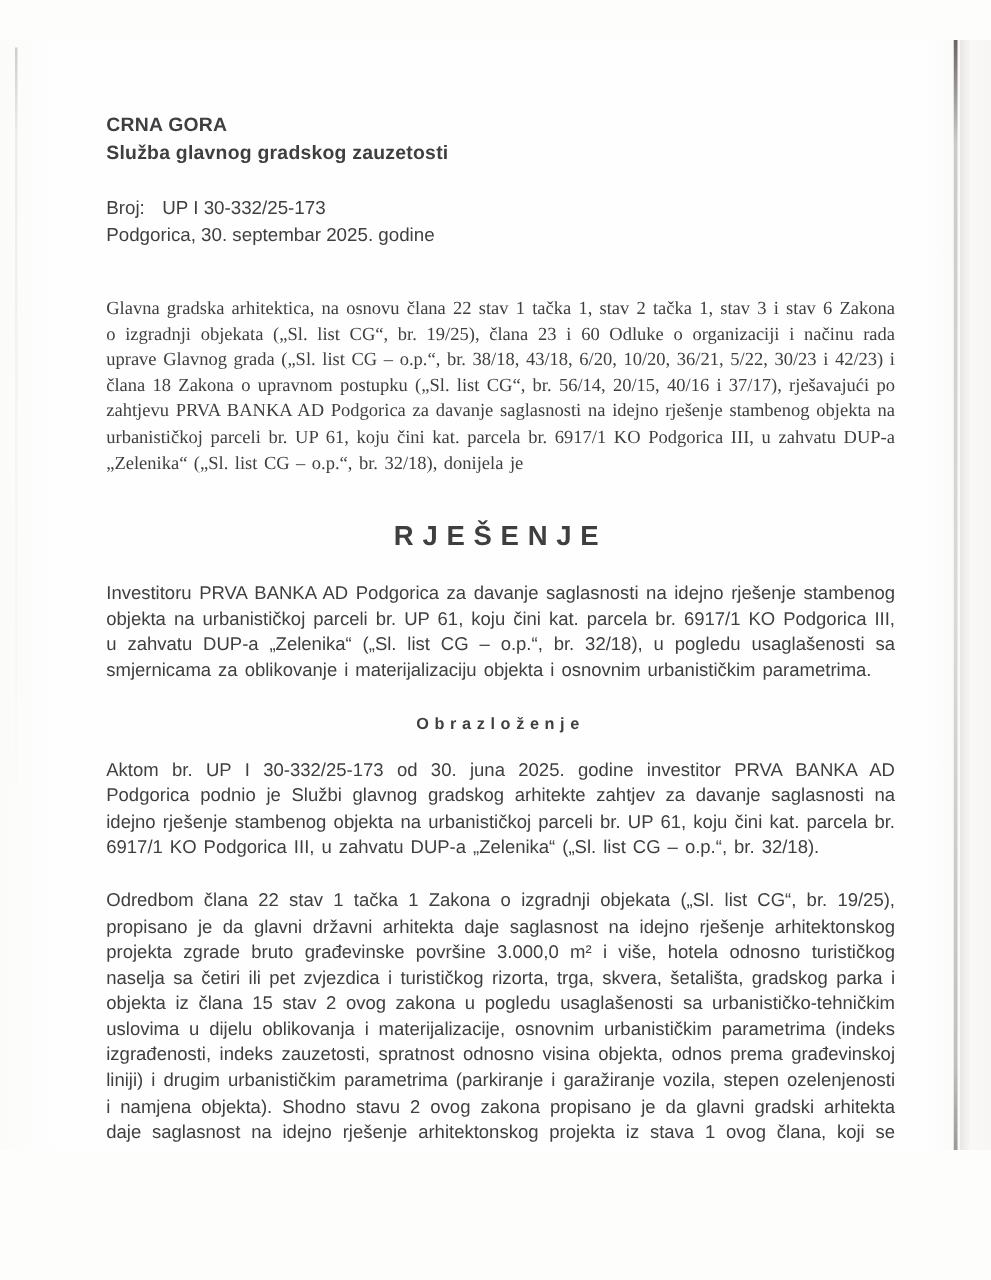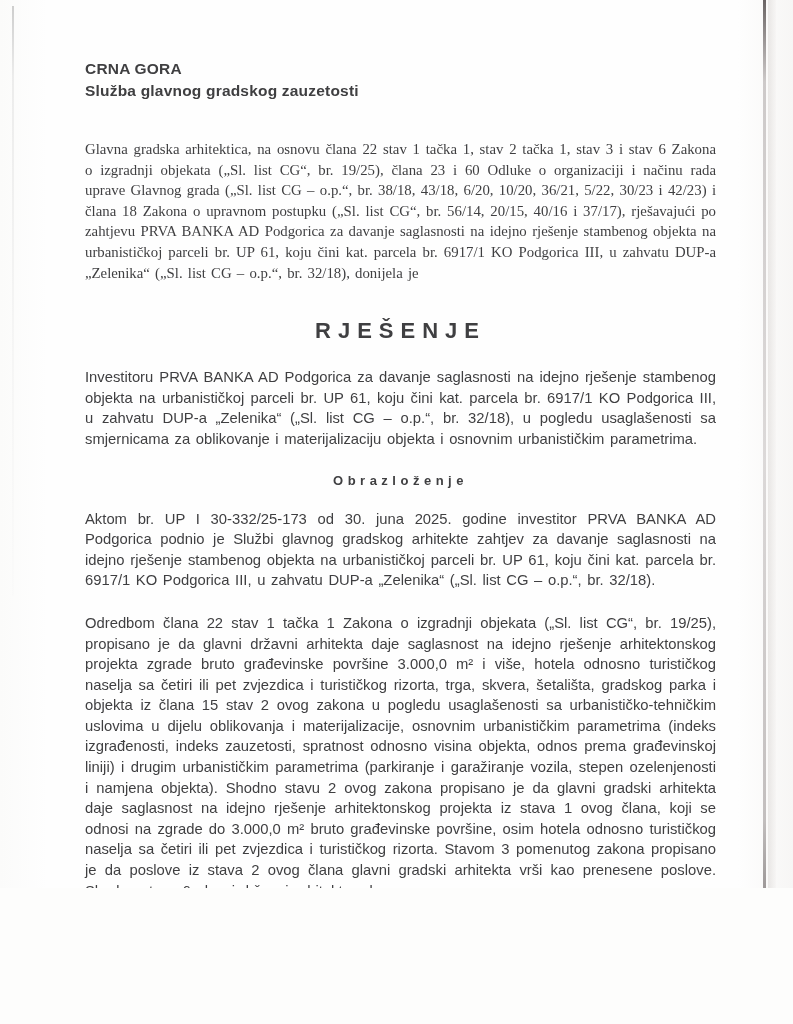--- a/index.html
+++ b/index.html
@@ -8,20 +8,21 @@
     overflow: hidden;
     background: #fdfdfc;
     font-family: "Liberation Sans", sans-serif;
     color: #3f3f41;
   }
   .page {
     position: relative;
     width: 793px; height: 888px;
     background: linear-gradient(90deg, #fbfbfa 0%, #fefefe 6%, #fefefe 93%, #f7f6f5 100%);
     overflow: hidden;
+    margin-top: 32px;
   }
   
   .scan-edge-right {
     position: absolute;
     left: 763px; top: 0;
     width: 3px; height: 1024px;
     background: linear-gradient(180deg,
       rgba(70,62,62,0.80) 0%,
       rgba(120,110,110,0.35) 8%,
       rgba(140,130,130,0.28) 45%,
@@ -106,20 +107,26 @@
   <div class="scan-streak-left"></div>
   <div class="scan-smudge-bottom-left"></div>
 
   <div class="content">
 
     <div class="letterhead">
       <div>CRNA GORA</div>
       <div>Služba glavnog gradskog zauzetosti</div>
     </div>
 
+    <div class="meta">
+      <div>
+        <span class="label">Broj:</span><span>UP I 30-332/25-173</span>
+      </div>
+      <div>Podgorica, 30. septembar 2025. godine</div>
+    </div>
 
     <div class="doc-body">
 
       <p class="just p-intro">Glavna gradska arhitektica, na osnovu člana 22 stav 1 tačka 1, stav 2 tačka 1, stav 3 i stav 6 Zakona o izgradnji objekata („Sl. list CG“, br. 19/25), člana 23 i 60 Odluke o organizaciji i načinu rada uprave Glavnog grada („Sl. list CG – o.p.“, br. 38/18, 43/18, 6/20, 10/20, 36/21, 5/22, 30/23 i 42/23) i člana 18 Zakona o upravnom postupku („Sl. list CG“, br. 56/14, 20/15, 40/16 i 37/17), rješavajući po zahtjevu PRVA BANKA AD Podgorica za davanje saglasnosti na idejno rješenje stambenog objekta na urbanističkoj parceli br. UP 61, koju čini kat. parcela br. 6917/1 KO Podgorica III, u zahvatu DUP-a „Zelenika“ („Sl. list CG – o.p.“, br. 32/18), donijela je</p>
 
       <div class="h-decision">RJEŠENJE</div>
 
       <p class="just p-decision">Investitoru PRVA BANKA AD Podgorica za davanje saglasnosti na idejno rješenje stambenog objekta na urbanističkoj parceli br. UP 61, koju čini kat. parcela br. 6917/1 KO Podgorica III, u zahvatu DUP-a „Zelenika“ („Sl. list CG – o.p.“, br. 32/18), u pogledu usaglašenosti sa smjernicama za oblikovanje i materijalizaciju objekta i osnovnim urbanističkim parametrima.</p>
 
       <div class="h-rationale">Obrazloženje</div>

